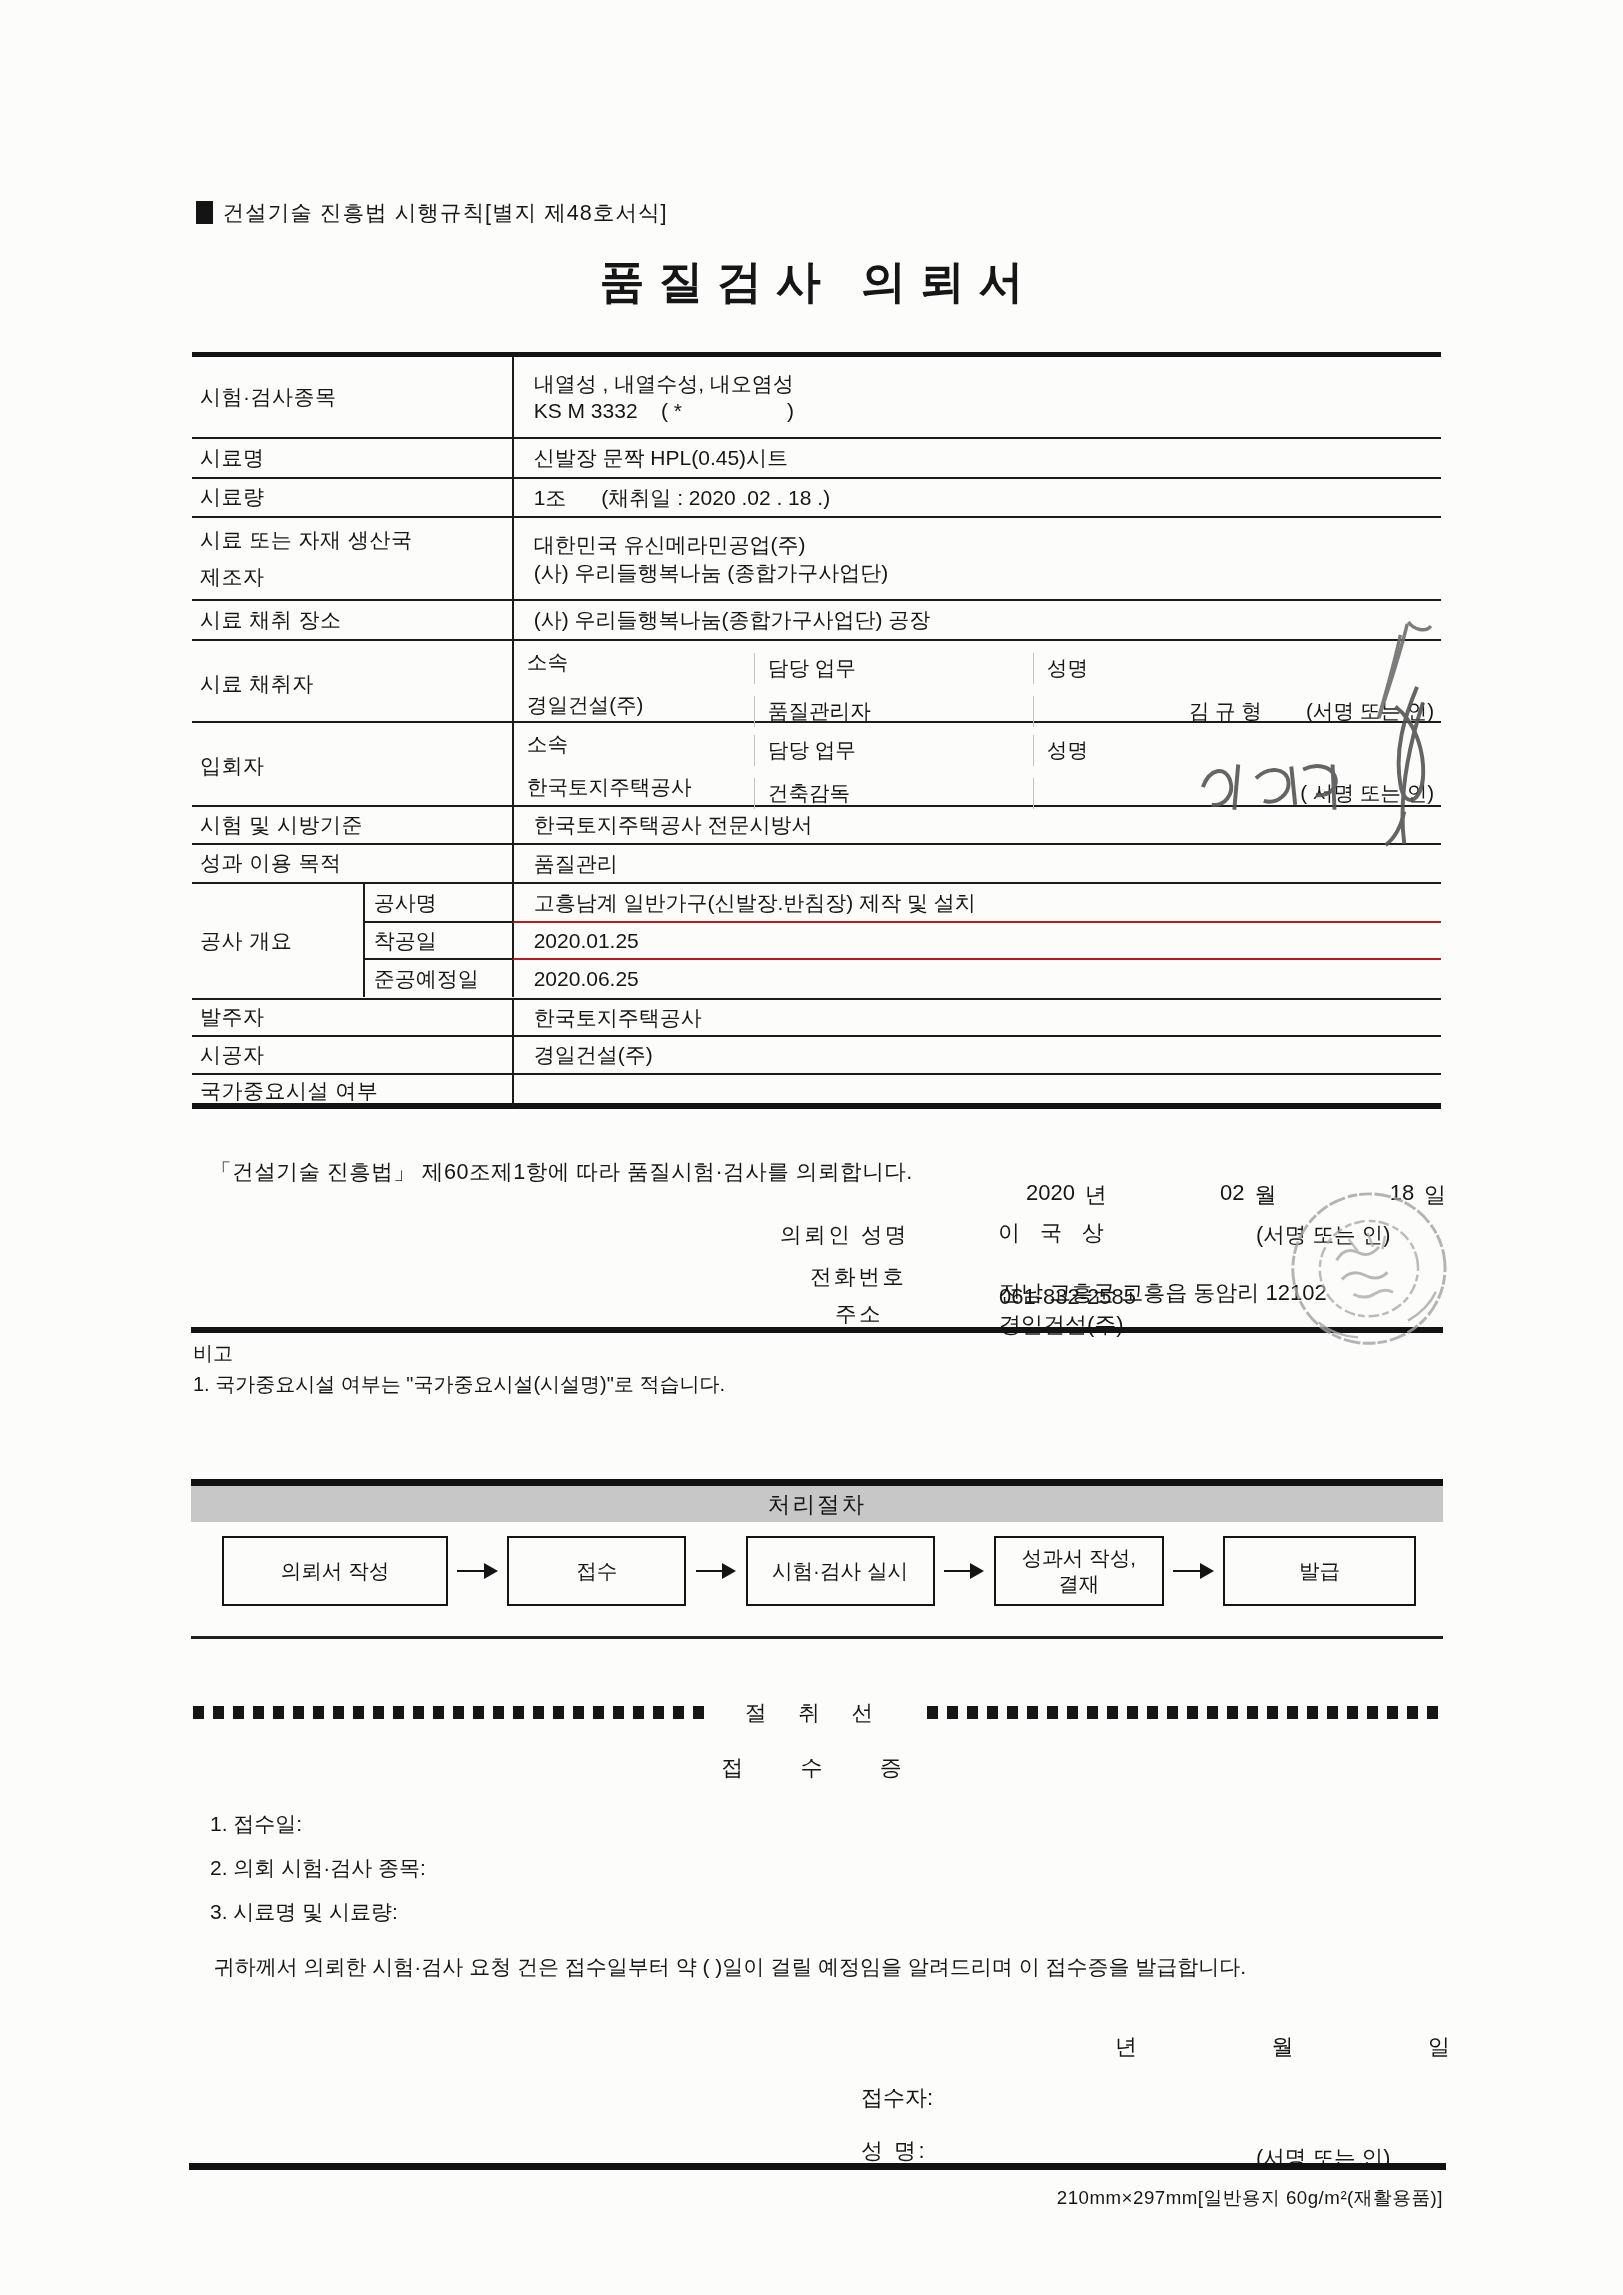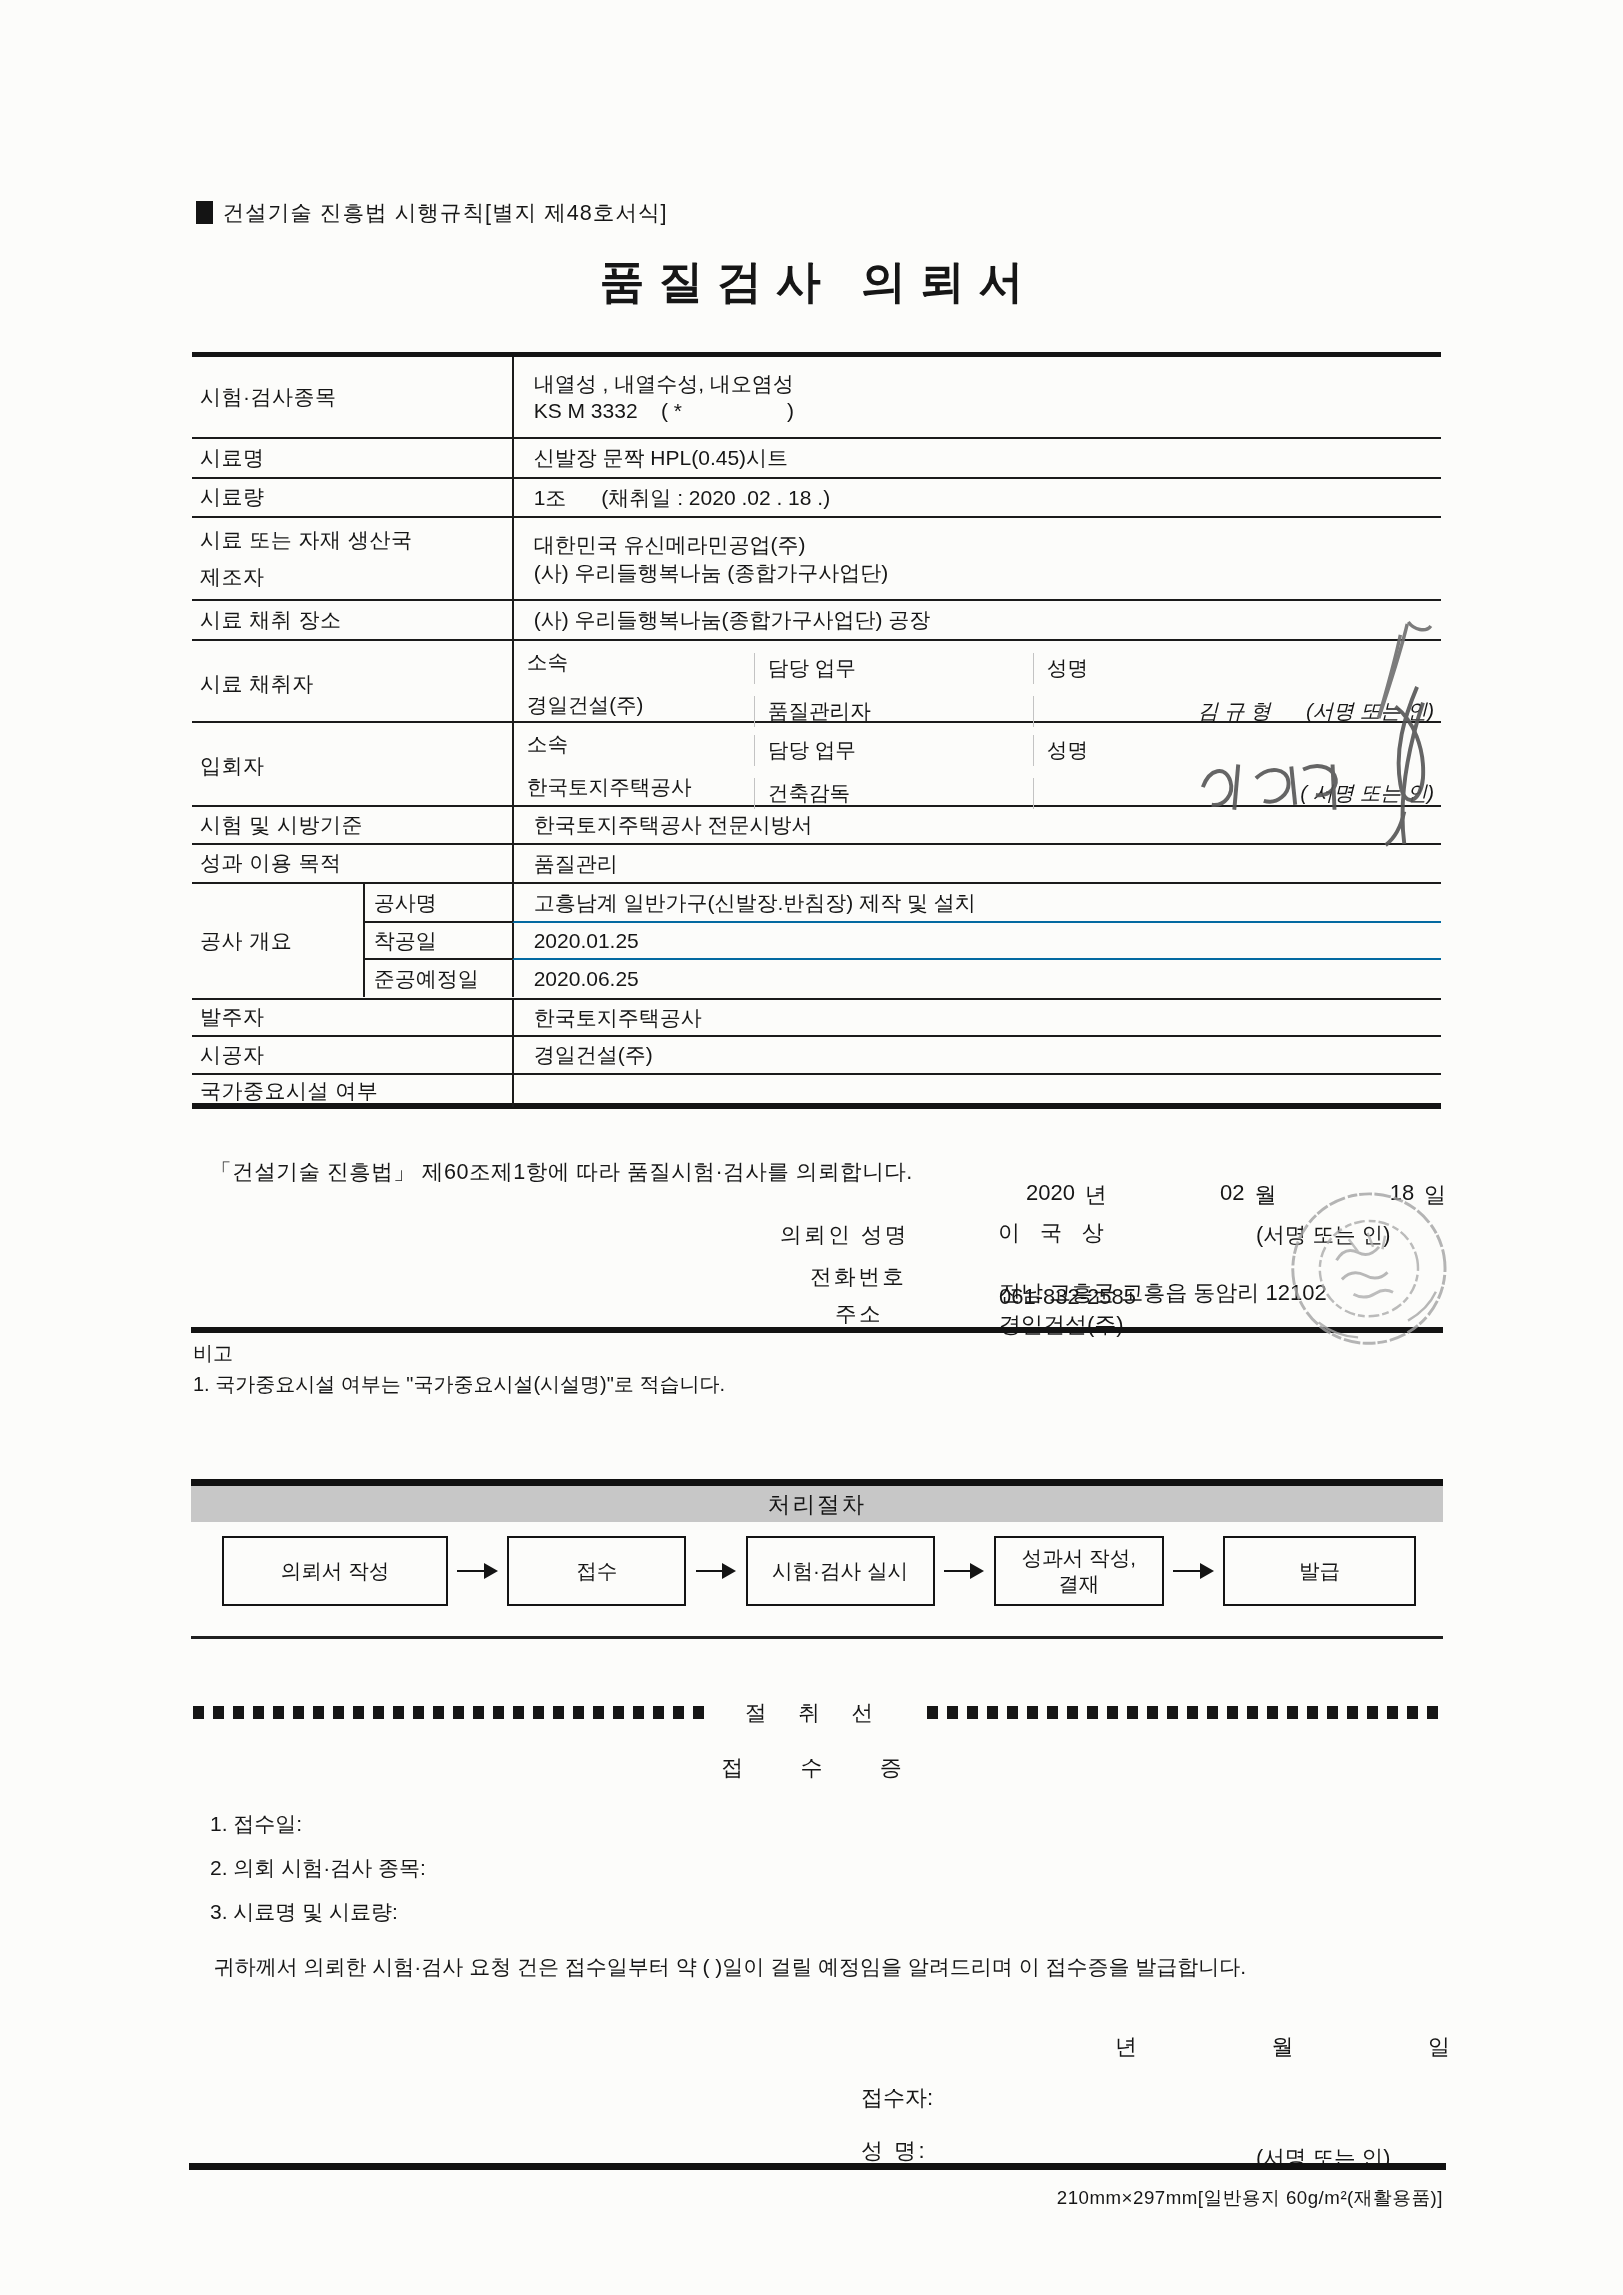--- a/index.html
+++ b/index.html
@@ -16,25 +16,25 @@
        border-bottom:6.4px solid #141414;font-size:21px;}
   .row{display:grid;grid-template-columns:320px 1fr;border-bottom:2px solid #1b1b1b;box-sizing:border-box;}
   .row.last{border-bottom:none;}
   .lbl{padding:2.9px 3.9px 2.9px 7.9px;display:flex;flex-direction:column;justify-content:center;line-height:1.25;letter-spacing:0.5px;}
   .lbl.two{justify-content:space-around;}
   .val{border-left:2px solid #1b1b1b;padding:2.9px 7.9px 2.9px 19.7px;display:flex;flex-direction:column;justify-content:center;line-height:1.3;}
   .val.two{justify-content:center;}
   .val.split{padding:0;display:grid;grid-template-columns:240px 279px 1fr;grid-template-rows:1fr 1fr;}
   .c{display:flex;align-items:center;padding:2px 6.9px 2px 12.8px;font-size:20.6px;}
   .cdiv{border-left:1.5px solid #c3c3c3;margin-top:12px;}
-  .c.name{justify-content:flex-end;gap:35px;padding-right:6.9px;font-style:italic;}
+  .c.name{justify-content:flex-end;gap:44px;padding-right:6.9px;}
   .row.group{grid-template-columns:171px 149px 1fr;grid-template-rows:39px 37px 37px;}
   .g-label{grid-row:1/4;display:flex;align-items:center;padding-left:7.9px;letter-spacing:0.5px;}
   .g-sub{border-left:2px solid #1b1b1b;border-bottom:2px solid #1b1b1b;display:flex;align-items:center;padding-left:8.8px;}
-  .g-val{border-left:2px solid #1b1b1b;border-bottom:2px solid #0369a1;display:flex;align-items:center;padding-left:19.7px;}
+  .g-val{border-left:2px solid #1b1b1b;border-bottom:2px solid #b91c1c;display:flex;align-items:center;padding-left:19.7px;}
   .nb{border-bottom:none!important;}
   
   .stm{position:absolute;left:210px;top:1157px;font-size:21.6px;letter-spacing:0.5px;}
   .req-date{position:absolute;left:1026px;top:1180px;width:420px;display:flex;justify-content:space-between;font-size:22px;}
   .dt{display:flex;gap:9.8px;}
   .fld-label{position:absolute;font-size:21.6px;letter-spacing:2.5px;}
   .fld-value{position:absolute;font-size:22px;}
   .sign-note{position:absolute;font-size:21.6px;}
   .rule1{position:absolute;left:191px;top:1327px;width:1252px;height:5.9px;background:#131313;}
   

